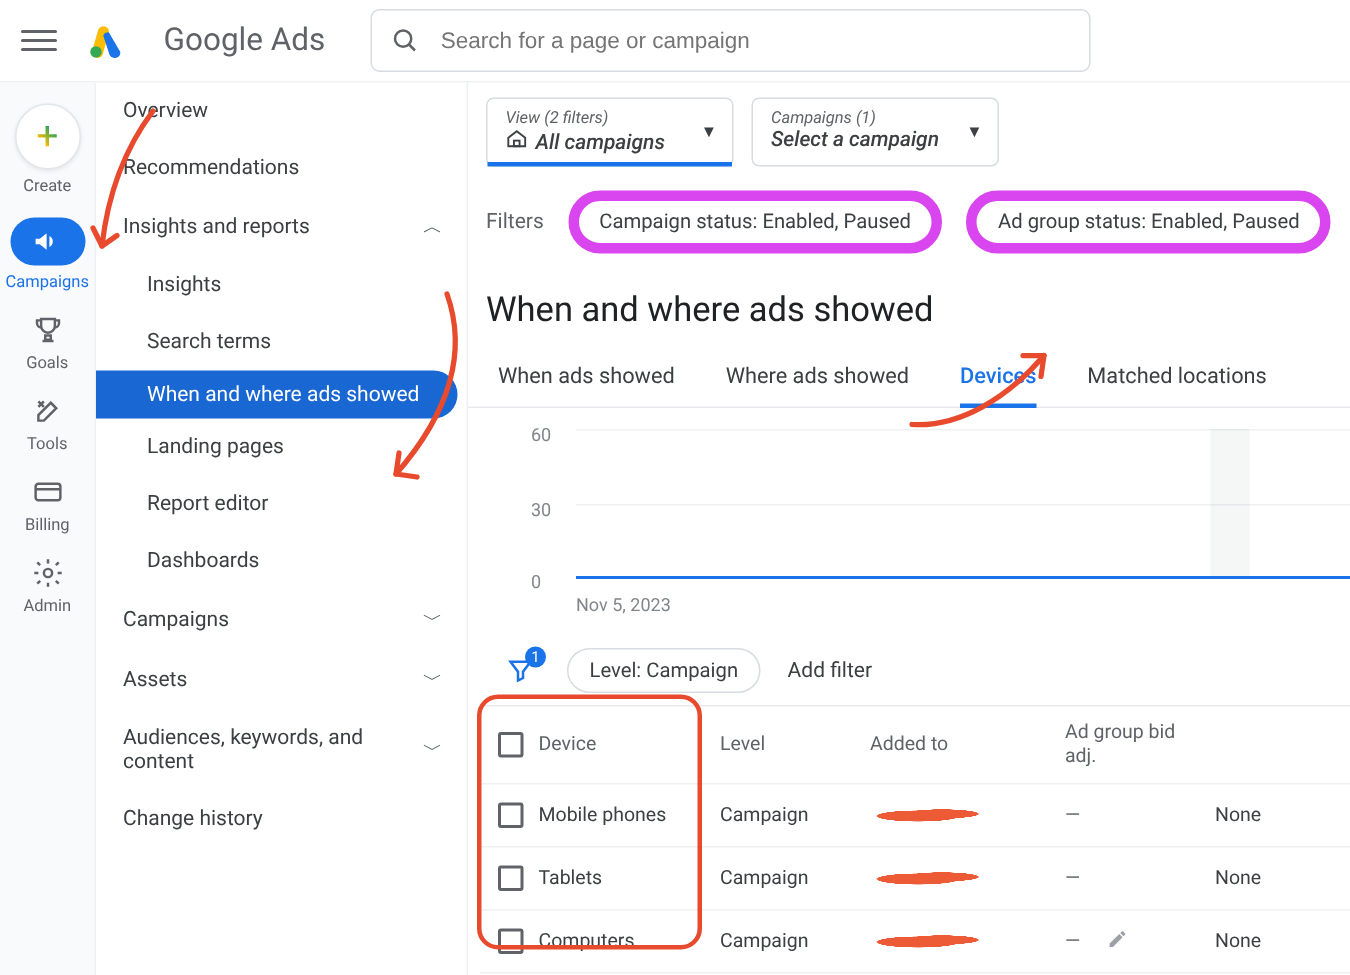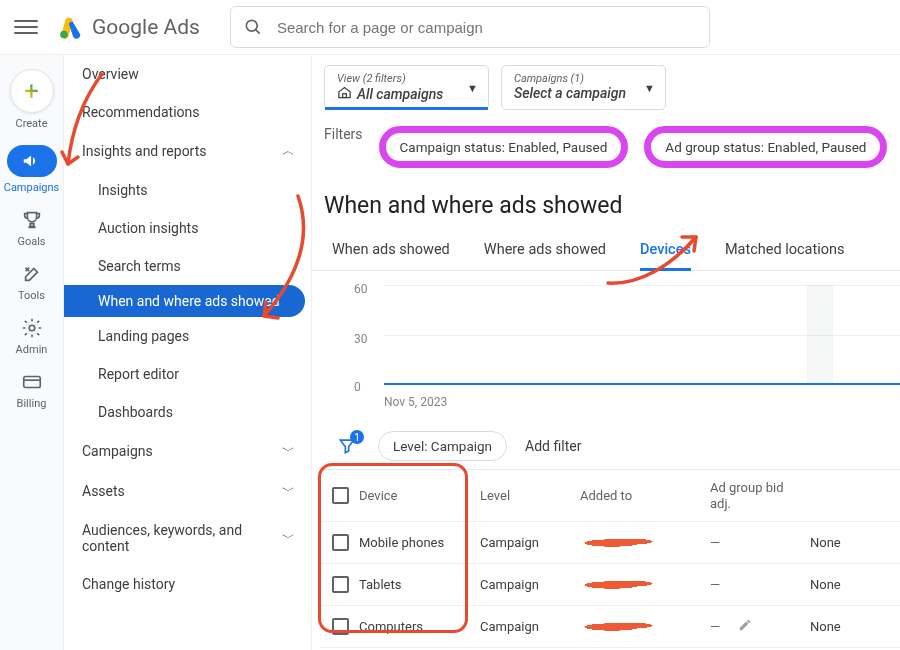--- a/index.html
+++ b/index.html
@@ -25,21 +25,21 @@
   .hamburger {
     width: 24px; height: 24px;
     display: flex; flex-direction: column;
     justify-content: center; gap: 4px;
     cursor: pointer;
   }
   .hamburger span {
     display: block; height: 2px; background: #5f6368; border-radius: 1px;
   }
   .logo-wrap {
-    display: flex; align-items: center; gap: 8px;
+    display: flex; align-items: center; gap: 25px;
     margin-left: 20px;
   }
   .logo-mark svg { display: block; }
   .logo-text {
     font-size: 21px; font-weight: 400; color: #5f6368;
   }
   .search-box {
     flex: none;
     margin-left: 30px;
     width: 480px;
@@ -161,21 +161,21 @@
     font-size: 11px; color: #3c4043;
   }
   .dd-active::after {
     content: "";
     position: absolute; left: 0; right: 0; bottom: -1px; height: 3px;
     background: #1a73e8;
   }
   .dd-active { position: relative; }
 
   .filter-row {
-    display: flex; gap: 16px;
+    display: flex; align-items: center; gap: 16px;
     padding: 16px 12px 10px 12px;
     font-size: 14px; color: #5f6368;
     white-space: nowrap;
   }
   .chip {
     border: 7px solid #d946ef;
     border-radius: 999px;
     padding: 6px 14px;
     font-size: 13.5px; color: #3c4043;
   }
@@ -365,54 +365,51 @@
             <path d="M14 6l4 4-9 9H5v-4l9-9z"></path>
             <path d="M5 5l4 4M9 5L5 9"></path>
           </svg>
       </div>
       <div class="label">Tools</div>
     </div>
 
     <div class="rail-item">
       <div class="glyph">
         <svg width="20" height="20" viewBox="0 0 24 24" fill="none" stroke="#5f6368" stroke-width="1.8">
+            <rect x="3" y="6" width="18" height="12" rx="2"></rect>
+            <line x1="3" y1="10" x2="21" y2="10"></line>
+          </svg>
+      </div>
+      <div class="label">Billing</div>
+    </div>
+
+    <div class="rail-item">
+      <div class="glyph">
+        <svg width="20" height="20" viewBox="0 0 24 24" fill="none" stroke="#5f6368" stroke-width="1.8">
             <circle cx="12" cy="12" r="3"></circle>
             <path d="M12 2v3M12 19v3M4.2 4.2l2.1 2.1M17.7 17.7l2.1 2.1M2 12h3M19 12h3M4.2 19.8l2.1-2.1M17.7 6.3l2.1-2.1"></path>
           </svg>
       </div>
       <div class="label">Admin</div>
     </div>
-
-    <div class="rail-item">
-      <div class="glyph">
-        <svg width="20" height="20" viewBox="0 0 24 24" fill="none" stroke="#5f6368" stroke-width="1.8">
-            <rect x="3" y="6" width="18" height="12" rx="2"></rect>
-            <line x1="3" y1="10" x2="21" y2="10"></line>
-          </svg>
-      </div>
-      <div class="label">Billing</div>
-    </div>
   </div>
 
   <div class="side-nav">
     <div class="item">
         <span>Overview</span>
       </div>
     <div class="item">
         <span>Recommendations</span>
       </div>
     <div class="item">
       <span>Insights and reports</span>
       <span class="chev">︿</span>
     </div>
     <div class="item sub">
         <span>Insights</span>
-      </div>
-    <div class="item sub">
-        <span>Auction insights</span>
       </div>
     <div class="item sub">
         <span>Search terms</span>
       </div>
     <div class="item sub selected">
         <span>When and where ads showed</span>
       </div>
     <div class="item sub">
         <span>Landing pages</span>
       </div>

